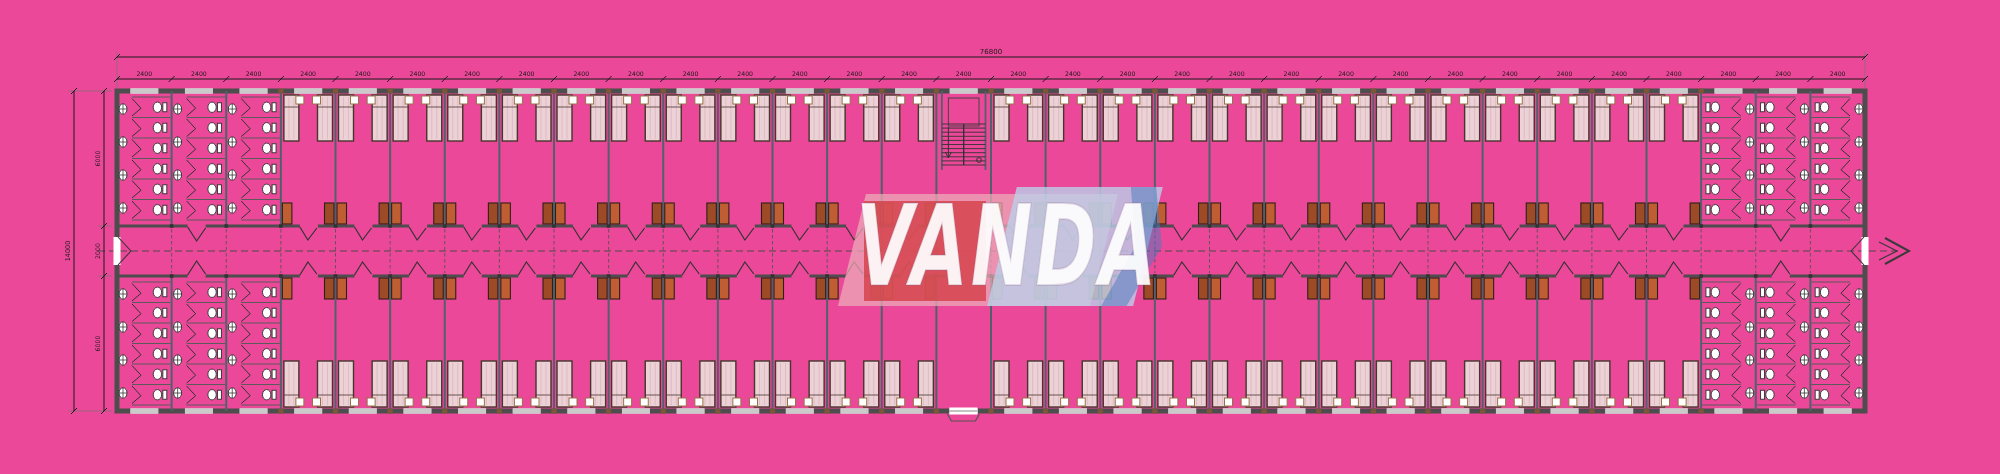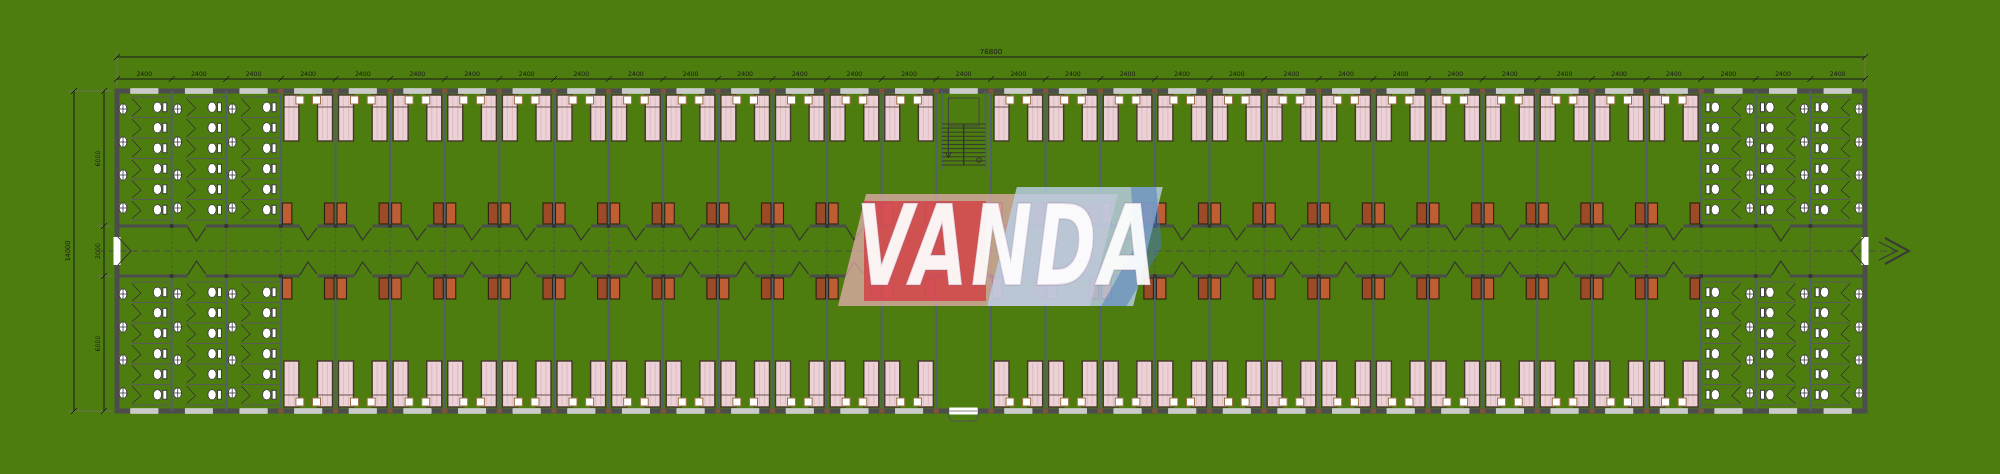--- a/index.html
+++ b/index.html
@@ -1,16 +1,16 @@
 <!DOCTYPE html>
 <html><head>
 <meta charset="utf-8">
 <style>
   html,body{margin:0;padding:0;background:#ffffff;}
-  .stage{position:relative;width:2000px;height:474px;background:#4d7c0f;overflow:hidden;
+  .stage{position:relative;width:2000px;height:474px;background:#ec4899;overflow:hidden;
          font-family:"DejaVu Sans",sans-serif;}
   .stage svg{position:absolute;left:0;top:0;}
   .watermark{position:absolute;left:0;top:0;width:1592px;height:474px;pointer-events:none;}
   .wm-shape{position:absolute;}
   .wm-pink{left:852px;top:194px;width:252px;height:112px;background:rgba(238,176,185,.70);transform:skewX(-14deg);}
   .wm-red{left:864px;top:201px;width:122px;height:100px;background:rgba(211,60,66,.78);}
   .wm-lblue{left:1002px;top:187px;width:146px;height:119px;background:rgba(186,208,233,.80);transform:skewX(-14deg);}
   .wm-blue{left:1116px;top:187px;width:46px;height:119px;background:rgba(74,121,189,.50);transform:skewX(-14deg);
            clip-path:polygon(0 0,55% 0,100% 50%,55% 100%,0 100%,42% 50%);}
   .wm-text{position:absolute;left:856px;top:190px;font-size:112px;line-height:1;font-weight:bold;font-style:italic;

